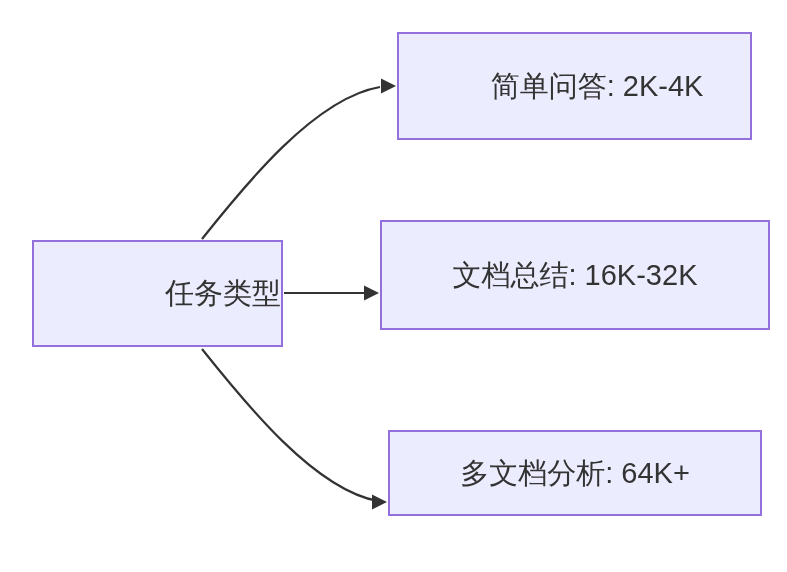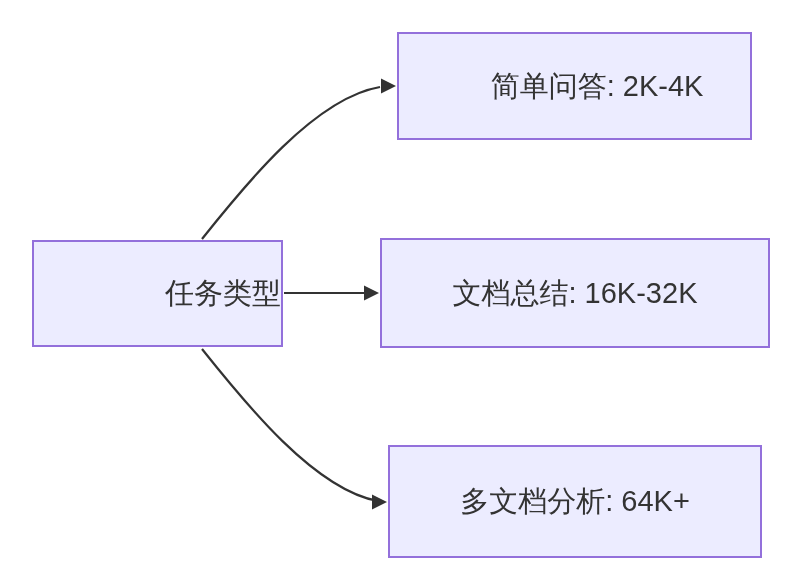--- a/index.html
+++ b/index.html
@@ -54,29 +54,29 @@
   }
   .node-top {
     left: 397px;
     top: 32px;
     width: 355px;
     height: 108px;
     padding-left: 45px;
   }
   .node-mid {
     left: 380px;
-    top: 238px;
+    top: 220px;
     width: 390px;
     height: 110px;
   }
   .node-bottom {
     left: 388px;
-    top: 445px;
+    top: 430px;
     width: 374px;
-    height: 113px;
+    height: 86px;
   }
   .edge-path {
     fill: none;
     stroke: var(--edge-color);
     stroke-width: 2.2;
   }
   .edge-arrowhead {
     fill: var(--edge-color);
     stroke: none;
   }

